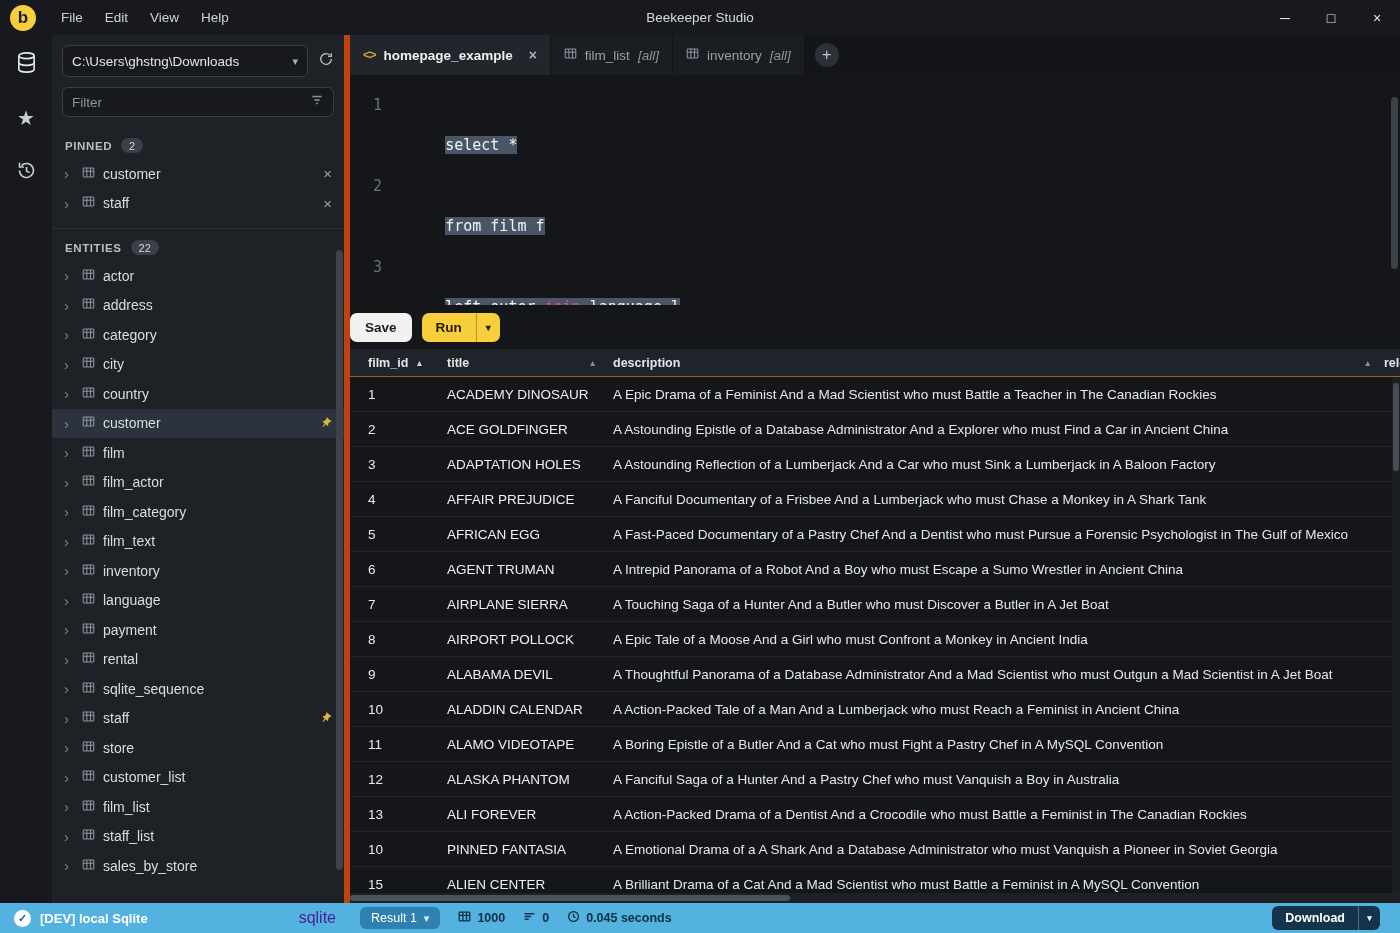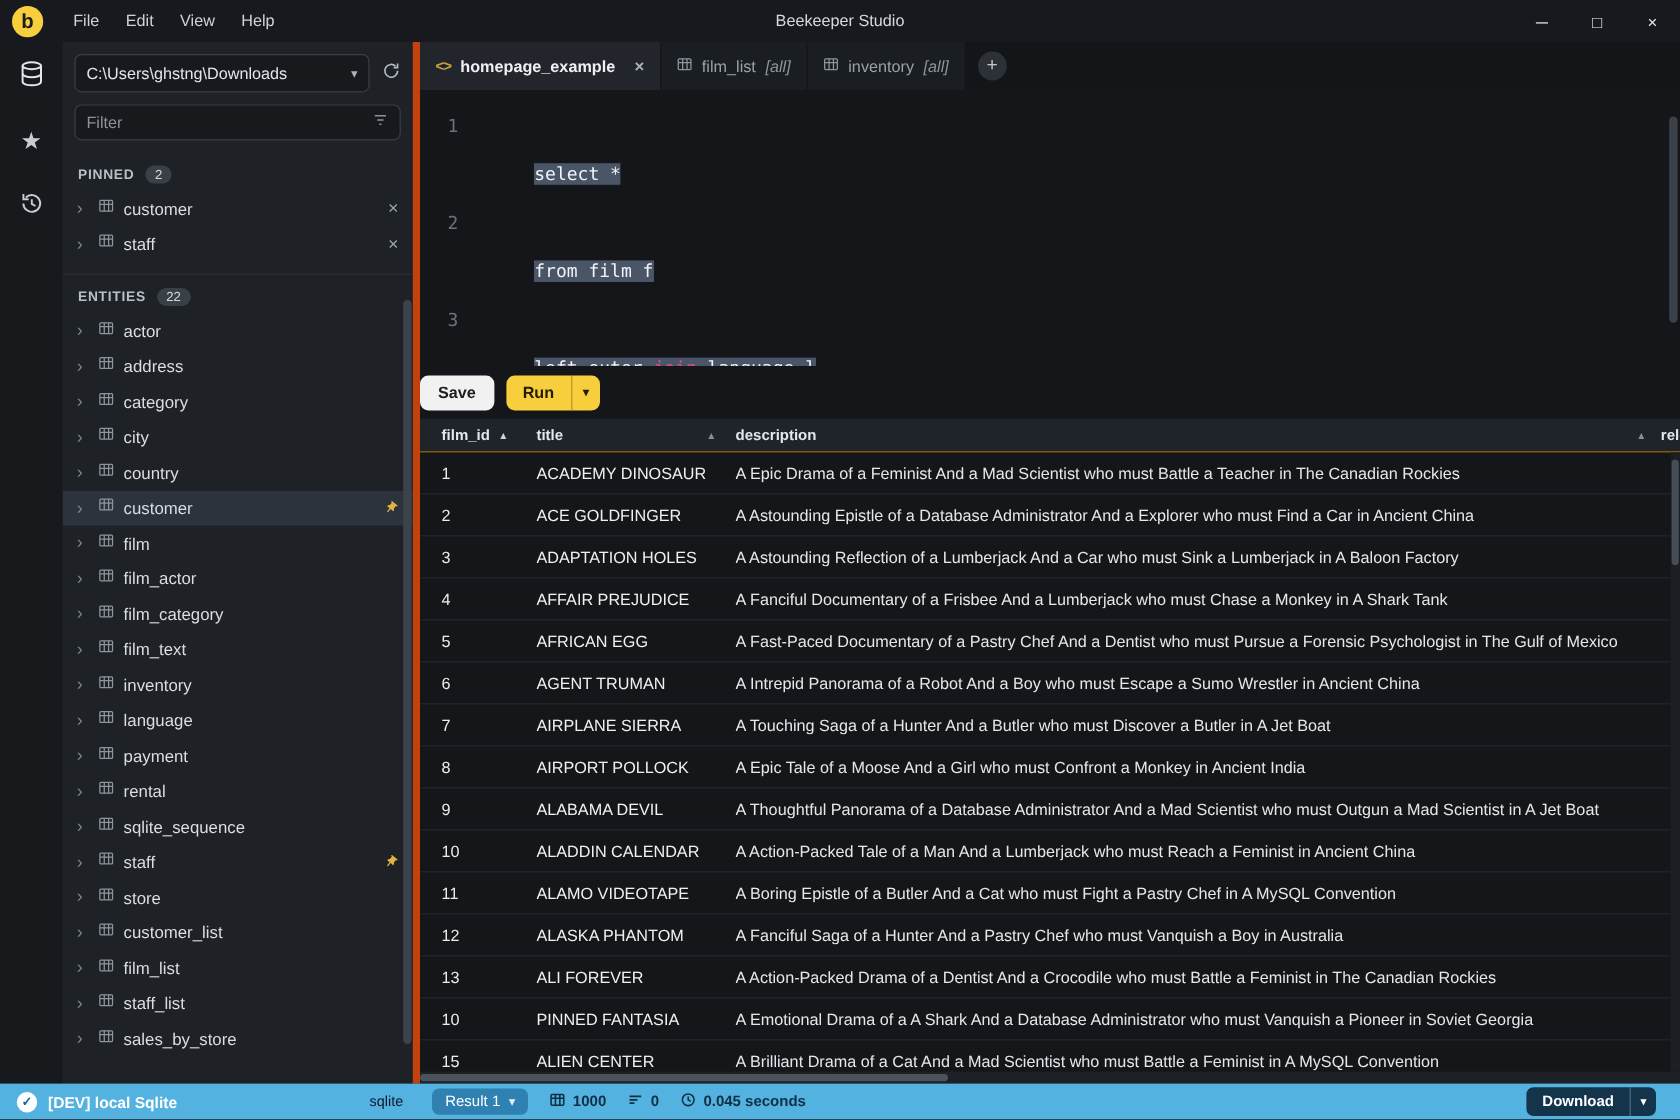--- a/index.html
+++ b/index.html
@@ -97,21 +97,21 @@
   .res-vthumb{position:absolute;left:1px;top:6px;width:6px;height:88px;background:#464d55;border-radius:3px;}
   .hscroll{height:10px;flex:none;background:#1d2025;position:relative;}
   .hscroll-thumb{position:absolute;left:0;top:2px;height:6px;width:440px;background:#4a525b;border-radius:3px;}
 
   
   .statusbar{position:absolute;bottom:0;left:0;right:0;height:30px;background:#53b2e0;display:flex;align-items:center;}
   .sb-left{width:350px;flex:none;display:flex;align-items:center;gap:9px;padding:0 14px;height:100%;}
   .sb-check{width:17px;height:17px;border-radius:50%;background:#ffffff;color:#176a96;font-size:11px;font-weight:bold;
     display:flex;align-items:center;justify-content:center;flex:none;}
   .sb-conn{font-size:13px;font-weight:bold;color:#ffffff;white-space:nowrap;}
-  .sb-dbtype{margin-left:auto;font-size:12px;color:#0f172a;}
+  .sb-dbtype{margin-left:auto;font-size:16px;color:#4c1d95;}
   .sb-main{flex:1;display:flex;align-items:center;height:100%;padding:0 10px;}
   .sb-result-btn{height:22px;background:#2e81b0;color:#fff;font-size:12.5px;font-weight:normal;border-radius:6px;
     display:flex;align-items:center;gap:7px;padding:0 11px;flex:none;}
   .sb-result-btn .caret{color:#dff0fa;}
   .sb-stat{display:flex;align-items:center;gap:6px;font-size:12.5px;font-weight:bold;color:#0d3044;margin-left:18px;white-space:nowrap;}
   .sb-download{margin-left:auto;margin-right:10px;height:24px;background:#14344c;color:#fff;border-radius:6px;
     display:flex;align-items:stretch;overflow:hidden;font-size:12.5px;font-weight:bold;}
   .dl-main{display:flex;align-items:center;padding:0 13px;}
   .dl-caret{width:22px;display:flex;align-items:center;justify-content:center;border-left:1px solid rgba(255,255,255,.28);font-size:9px;}
 </style>

